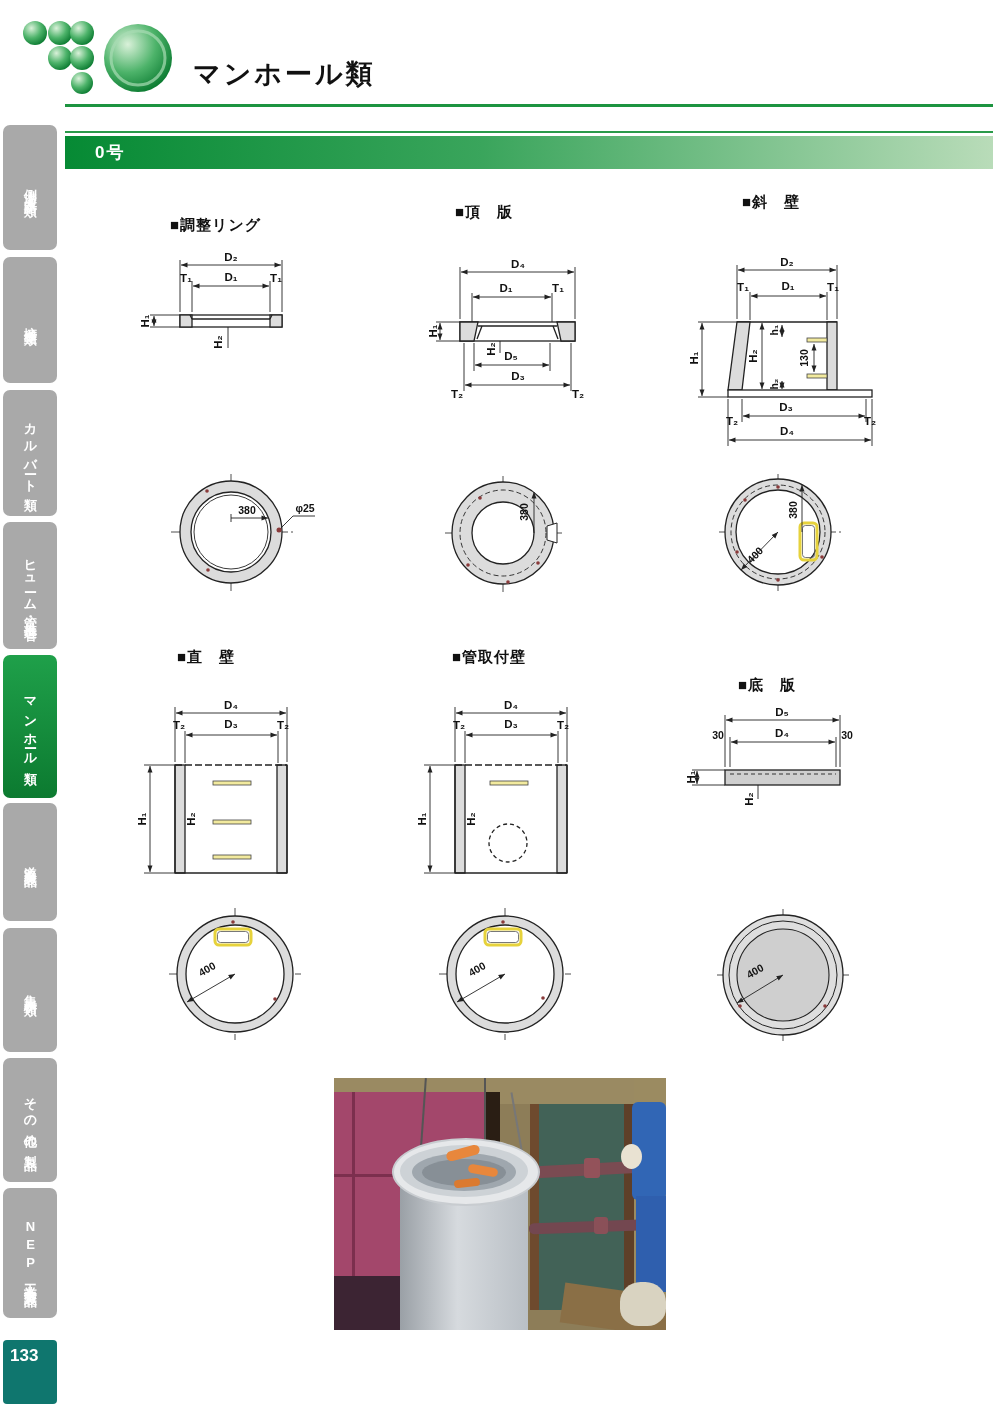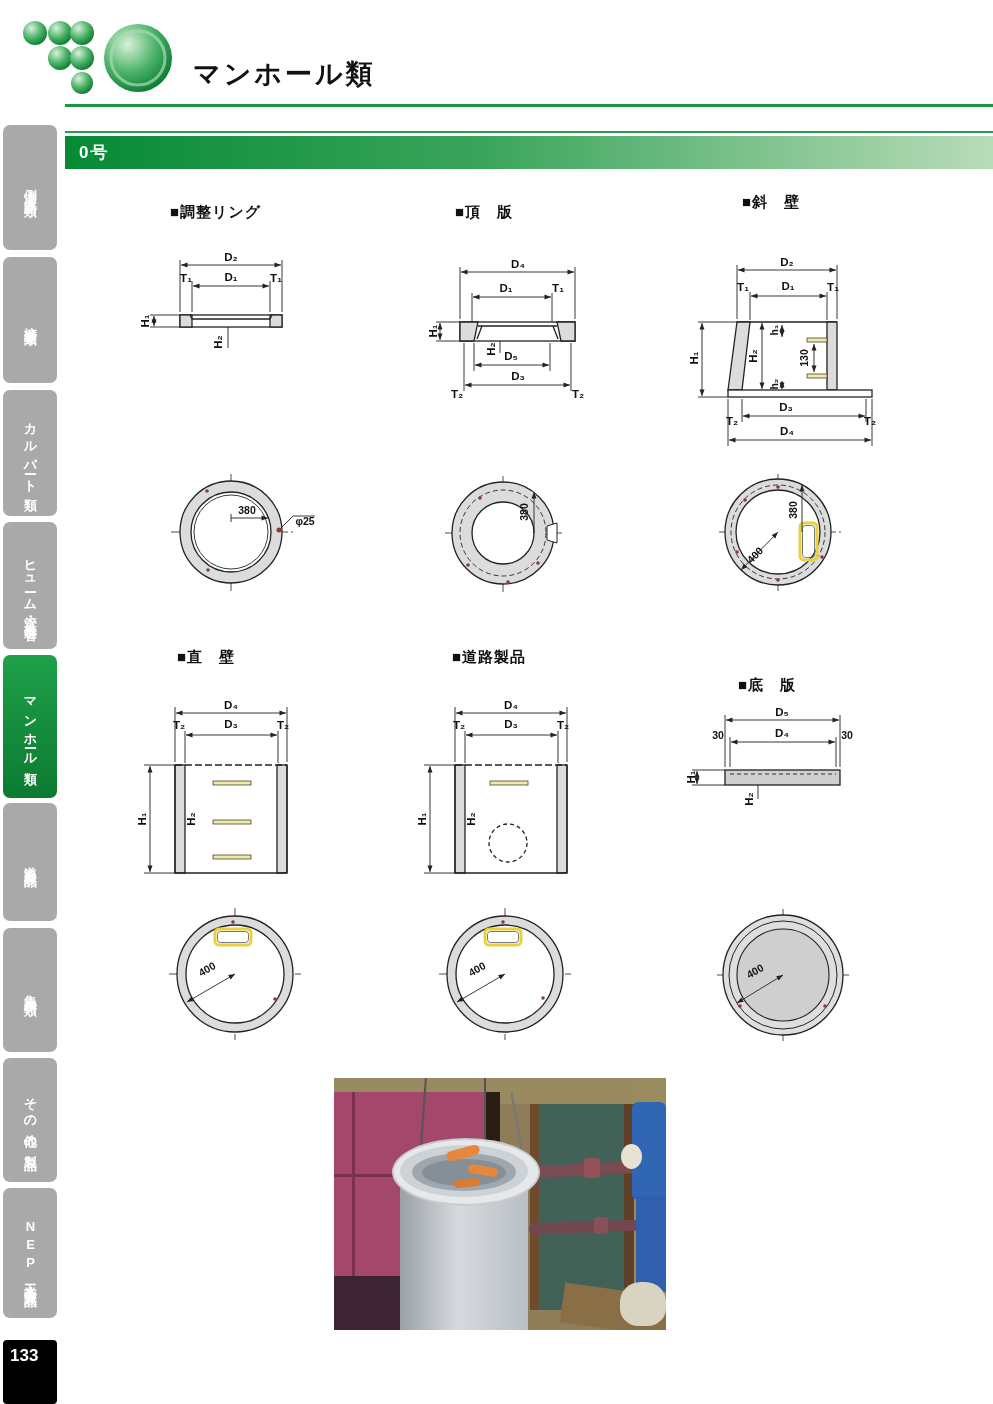--- a/index.html
+++ b/index.html
@@ -6,29 +6,29 @@
   body{width:993px;height:1404px;position:relative;background:#ffffff;
        font-family:"Liberation Sans",sans-serif;overflow:hidden;}
   .abs{position:absolute;}
   
   .page-title{position:absolute;left:193px;top:56px;font-size:27px;font-weight:bold;
               color:#111;letter-spacing:3px;}
   .header-rule{position:absolute;left:65px;top:104px;width:928px;height:3px;background:#1d9440;}
   .banner-topline{position:absolute;left:65px;top:131px;width:928px;height:2px;background:#2a9a4a;}
   .section-banner{position:absolute;left:65px;top:136px;width:928px;height:33px;
       background:linear-gradient(to right,#068a34,#3aa55c 45%,#b9dcb9);}
-  .section-banner span{display:block;margin-left:14px;line-height:33px;color:#fff;
+  .section-banner span{display:block;margin-left:30px;line-height:33px;color:#fff;
       font-weight:bold;font-size:17px;letter-spacing:2px;}
   
   .tab{position:absolute;left:3px;width:54px;background:#a9a9a9;border-radius:7px;
        display:flex;align-items:center;justify-content:center;}
   .tab.active{background:linear-gradient(#1fa04a,#0c7a30);}
   .tab span{writing-mode:vertical-rl;text-orientation:upright;color:#fff;font-weight:bold;
        font-size:13px;letter-spacing:3px;}
-  .page-num-box{position:absolute;left:3px;top:1340px;width:54px;height:64px;background:#000000;
+  .page-num-box{position:absolute;left:3px;top:1340px;width:54px;height:64px;background:#0f766e;
        border-radius:4px;}
   .page-num-box span{color:#fff;font-weight:bold;font-size:17px;display:block;padding:6px 0 0 7px;}
   
   .sec-title{position:absolute;font-size:15px;font-weight:bold;color:#111;letter-spacing:1px;}
   .diag{position:absolute;}
   .diag svg{position:absolute;left:0;top:0;}
   .dim{position:absolute;font-size:11.5px;font-weight:bold;color:#111;white-space:nowrap;
        transform:translate(-50%,-50%);line-height:1;}
   .dim.rot{transform:translate(-50%,-50%) rotate(-90deg);}
   .dim.r30{transform:translate(-50%,-50%) rotate(-30deg);}
@@ -99,25 +99,25 @@
 <div class="tab" style="top:1058px;height:124px">
     <span>その他の製品</span>
   </div>
 <div class="tab" style="top:1188px;height:130px">
     <span>NEP工業会製品</span>
   </div>
 <div class="page-num-box">
     <span>133</span>
   </div>
 
-<span class="sec-title" style="left:170px;top:203px">■調整リング</span>
+<span class="sec-title" style="left:170px;top:216px">■調整リング</span>
 <span class="sec-title" style="left:455px;top:203px">■頂　版</span>
 <span class="sec-title" style="left:742px;top:193px">■斜　壁</span>
 <span class="sec-title" style="left:177px;top:648px">■直　壁</span>
-<span class="sec-title" style="left:452px;top:648px">■道路製品</span>
+<span class="sec-title" style="left:452px;top:648px">■管取付壁</span>
 <span class="sec-title" style="left:738px;top:676px">■底　版</span>
 
 <div class="diag" style="left:140px;top:250px;width:200px;height:120px">
   <svg width="200" height="120">
     <g stroke="#222" stroke-width="0.9" fill="none">
       <line x1="40" y1="62" x2="40" y2="10"></line>
         <line x1="142" y1="62" x2="142" y2="10"></line>
       <line x1="41" y1="15" x2="141" y2="15" marker-start="url(#ah)" marker-end="url(#ah)"></line>
       <line x1="52" y1="62" x2="52" y2="31"></line>
         <line x1="130" y1="62" x2="130" y2="31"></line>
@@ -156,21 +156,21 @@
     <g stroke="#222" stroke-width="0.9" fill="none">
       <line x1="66" y1="48" x2="103" y2="48" marker-end="url(#ah)"></line>
       <line x1="66" y1="44" x2="66" y2="52"></line>
       <path d="M150,46 L128,46 L115,59"></path>
     </g>
     <circle cx="114" cy="60" r="2.5" fill="#8a3a3a"></circle>
     <circle cx="42" cy="21" r="1.8" fill="#8a3a3a"></circle>
     <circle cx="43" cy="100" r="1.8" fill="#8a3a3a"></circle>
   </svg>
   <span class="dim small" style="left:82px;top:40px">380</span>
-  <span class="dim small" style="left:140px;top:51px">φ25</span>
+  <span class="dim small" style="left:140px;top:38px">φ25</span>
 </div>
 
 <div class="diag" style="left:430px;top:253px;width:200px;height:170px">
   <svg width="200" height="170">
     <g stroke="#222" stroke-width="0.9" fill="none">
       <line x1="30" y1="66" x2="30" y2="14"></line>
         <line x1="145" y1="66" x2="145" y2="14"></line>
       <line x1="31" y1="19" x2="144" y2="19" marker-start="url(#ah)" marker-end="url(#ah)"></line>
       <line x1="42" y1="69" x2="42" y2="40"></line>
         <line x1="122" y1="69" x2="122" y2="40"></line>

